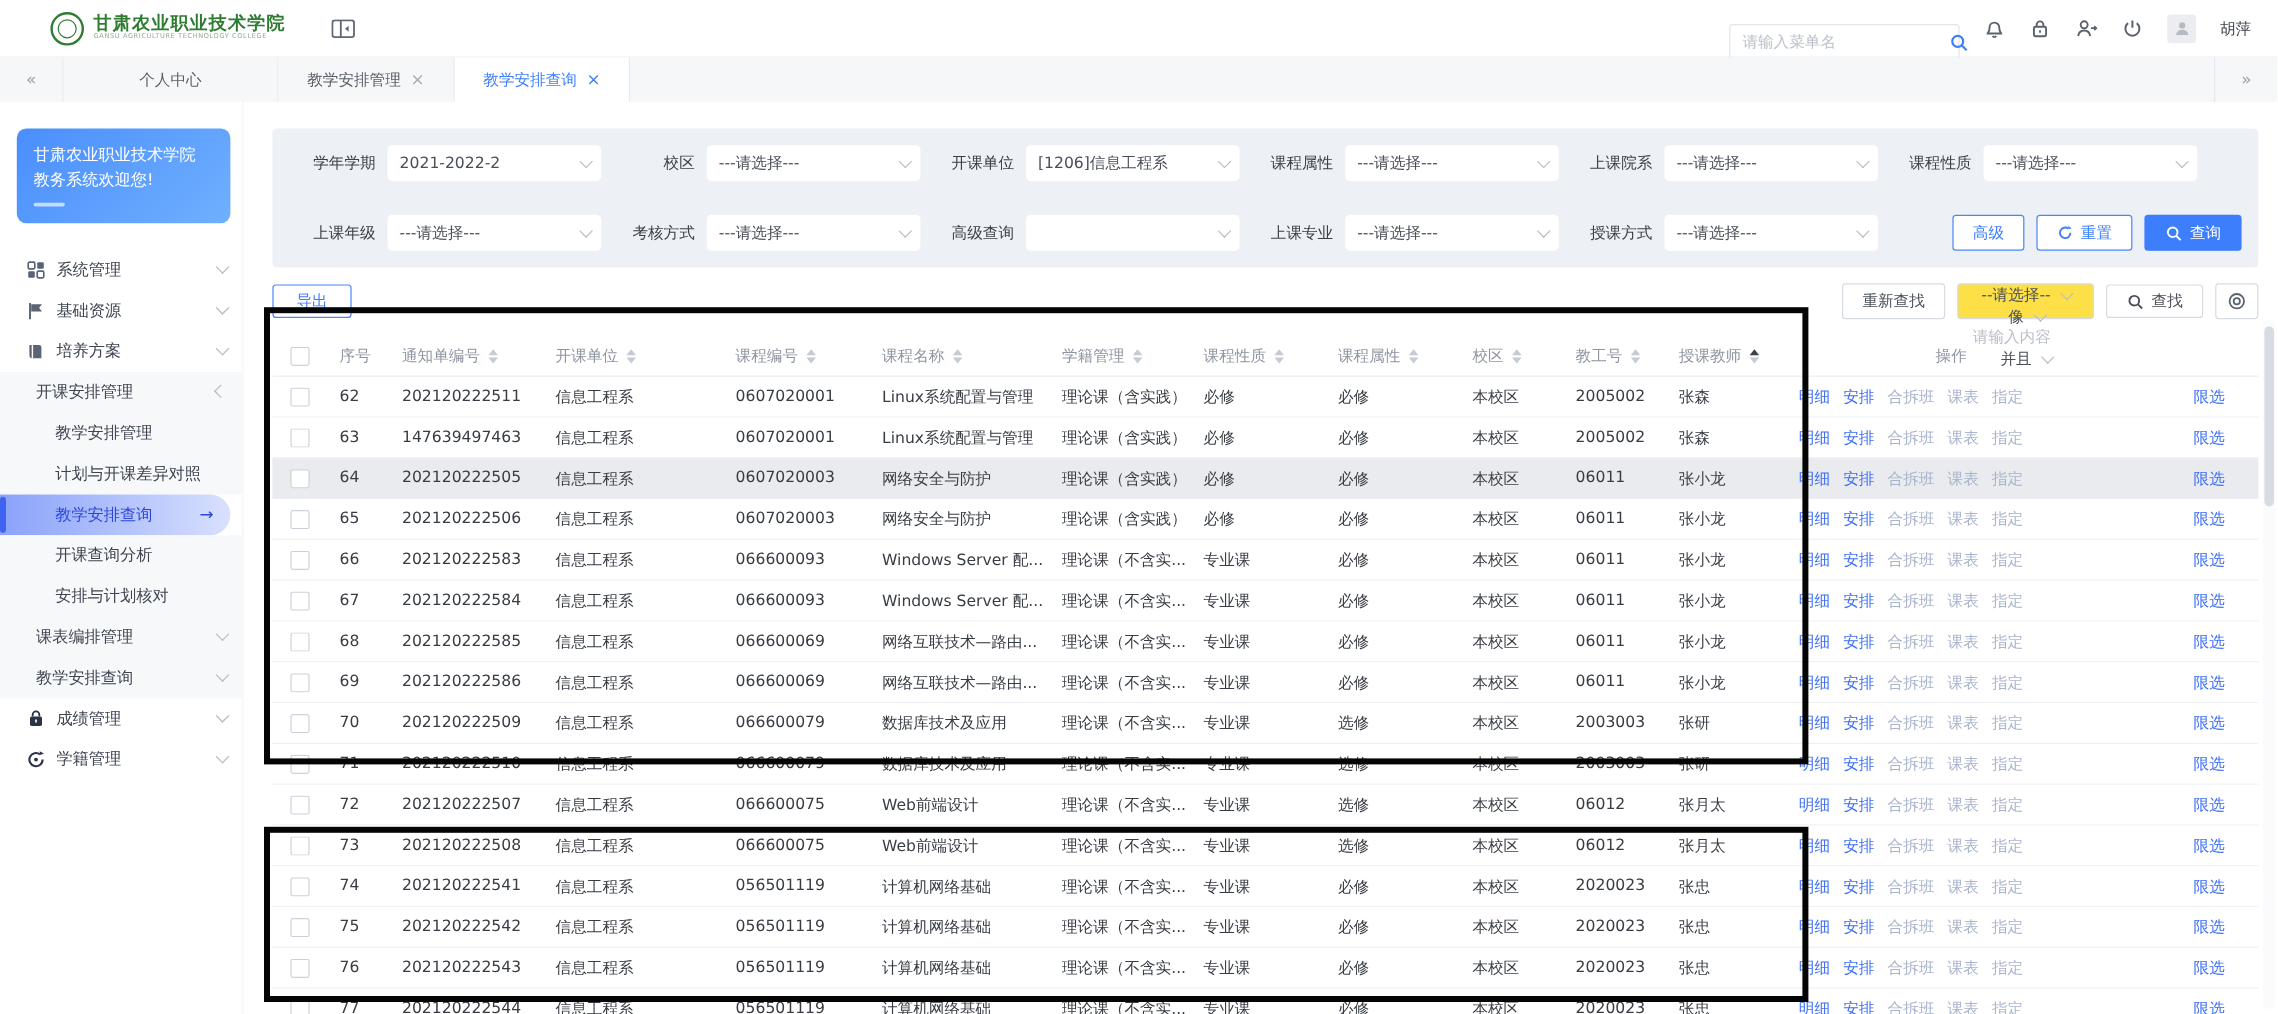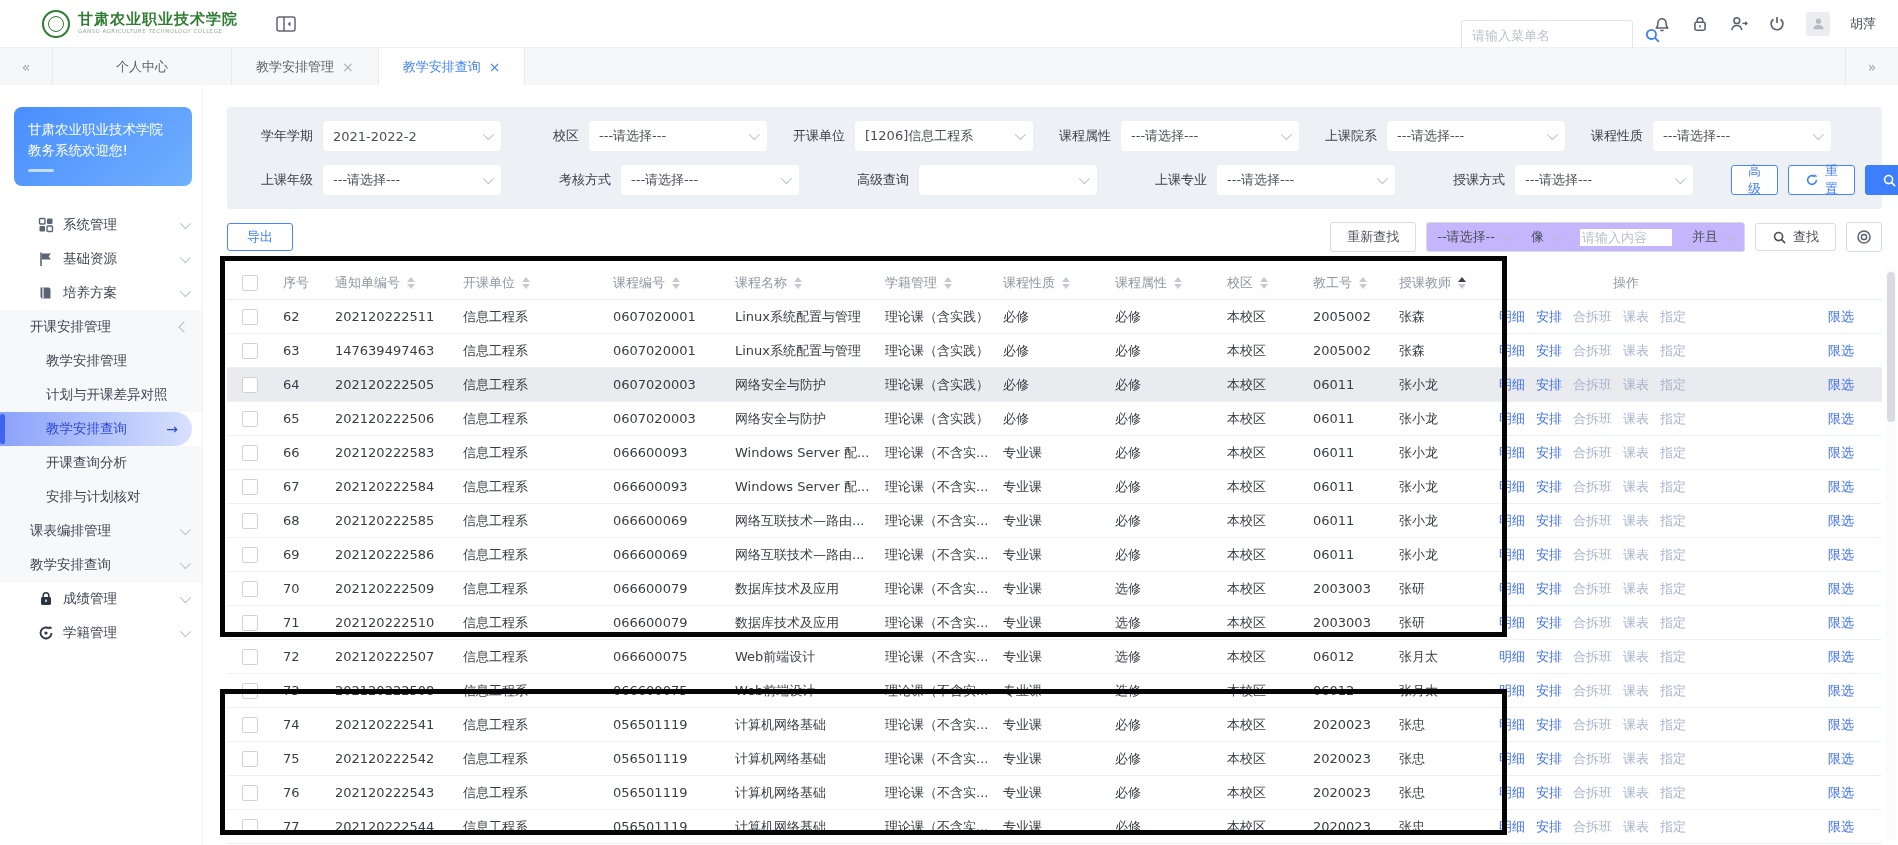--- a/index.html
+++ b/index.html
@@ -9,21 +9,21 @@
   
   .topbar{position:absolute;left:0;top:0;right:0;height:48px;background:#fff;border-bottom:1px solid #eef0f3;display:flex;align-items:center;padding:0 22px;box-sizing:border-box;}
   .logo{display:flex;align-items:center;gap:8px;margin-left:20px;}
   .logo-emblem{width:28px;height:28px;border:2px solid #2f7d33;border-radius:50%;box-sizing:border-box;position:relative;}
   .logo-emblem::after{content:"";position:absolute;left:4px;top:4px;right:4px;bottom:4px;border:1px solid #2f7d33;border-radius:50%;}
   .logo-txt{line-height:1;}
   .logo-cn{color:#2f7d33;font-weight:bold;font-size:15px;letter-spacing:1px;font-family:"DejaVu Serif","Liberation Serif",serif;}
   .logo-en{color:#8fae90;font-size:5.5px;letter-spacing:.5px;margin-top:2px;}
   .collapse-btn{margin-left:38px;color:#5f6674;display:flex;align-items:center;cursor:pointer;}
   .topbar-right{margin-left:auto;display:flex;align-items:center;gap:20px;}
-  .menu-search{display:flex;align-items:center;width:172px;height:30px;border:1px solid #e2e6ec;border-radius:3px;padding:0 8px;box-sizing:border-box;margin-top:23px;}
+  .menu-search{display:flex;align-items:center;width:192px;height:30px;border:1px solid #e2e6ec;border-radius:3px;padding:0 8px;box-sizing:border-box;margin-top:23px;}
   .menu-search input{border:0;outline:none;flex:1;font-size:13px;color:#4a4f57;font-family:inherit;background:transparent;}
   .menu-search input::placeholder{color:#bcc1ca;}
   .top-ico{color:#5a6270;display:flex;align-items:center;cursor:pointer;}
   .avatar{width:24px;height:24px;background:#ebedf0;border-radius:3px;display:flex;align-items:center;justify-content:center;color:#b5bac3;}
   .username{color:#3f444c;}
 
   
   .tabbar{position:absolute;left:0;top:48px;right:0;height:37px;background:#f6f7f9;border-bottom:1px solid #e6eaef;display:flex;align-items:stretch;}
   .tab-nav{width:52px;display:flex;align-items:center;justify-content:center;color:#9aa0a9;border-right:1px solid #e6eaef;cursor:pointer;font-size:14px;}
   .tab-nav.right{margin-left:auto;border-right:0;border-left:1px solid #e6eaef;}
@@ -33,56 +33,56 @@
   .tab.active .x{color:#4080ff;}
 
   
   .sidebar{position:absolute;left:0;top:85px;width:203px;bottom:0;background:#fff;border-right:1px solid #f0f2f5;box-sizing:border-box;}
   .welcome{margin:22px 10px 0 14px;background:linear-gradient(135deg,#4a8efd,#6fb0fe);border-radius:8px;color:#fff;padding:12px 14px 14px;font-size:13.5px;line-height:1.55;}
   .welcome .bar{width:26px;height:3px;background:rgba(255,255,255,.65);border-radius:2px;margin-top:8px;}
   .menu{margin-top:22px;}
   .mi{height:34px;display:flex;align-items:center;gap:9px;color:#3e4450;cursor:pointer;position:relative;box-sizing:border-box;}
   .mi .lbl{font-size:13.5px;}
   .mi .arr{margin-left:auto;margin-right:14px;color:#b6bcc6;}
-  .mi.l1{padding-left:38px;}
+  .mi.l1{padding-left:22px;}
   .mi.l2{padding-left:30px;}
   .mi.l3{padding-left:46px;}
   .mi.panel{background:#f7f8fa;}
   .mi.parent-active .lbl,.mi.parent-active .ic{color:#4080ff;}
   .mi .ic{display:flex;align-items:center;color:#5a6474;}
   .mi .ic.dark{color:#2b3347;}
   .mi.active{background:linear-gradient(90deg,#8aa2fa 0%,#ccd7fd 85%,#d9e1fe 100%);border-radius:0 17px 17px 0;margin-right:10px;}
   .mi.active::before{content:"";position:absolute;left:0;top:2px;bottom:2px;width:5px;background:#3e63f0;border-radius:3px;}
   .mi.active .lbl{color:#2d47d8;}
   .mi.active .arr{color:#2d47d8;font-size:14px;}
   .chev{width:7px;height:7px;border-right:1.5px solid currentColor;border-bottom:1.5px solid currentColor;display:inline-block;}
   .chev.down{transform:rotate(45deg) translateY(-2px);}
   .chev.left{transform:rotate(135deg);}
 
   
   .content{position:absolute;left:203px;top:85px;right:0;bottom:0;background:#fff;}
 
   .filter-card{margin:22px 16px 0 24px;background:#edf0f5;border-radius:4px;padding:14px 14px;box-sizing:border-box;}
   .f-row{display:flex;align-items:flex-end;}
-  .f-row + .f-row{margin-top:14px;gap:32px;}
+  .f-row + .f-row{margin-top:28px;}
   .f-item{display:flex;align-items:center;width:266px;flex:0 0 auto;}
   .f-item .f-lbl{width:72px;text-align:right;margin-right:10px;color:#3a3f47;flex:0 0 auto;}
   .sel{width:178px;height:30px;background:#fff;border-radius:4px;display:flex;align-items:center;padding:0 10px;box-sizing:border-box;color:#4a4f57;cursor:pointer;}
   .sel .val{flex:1;white-space:nowrap;overflow:hidden;}
   .caret{width:7px;height:7px;border-right:1.5px solid #b9bec7;border-bottom:1.5px solid #b9bec7;transform:rotate(45deg) translateY(-2px);flex:0 0 auto;}
   .f-buttons{margin-left:auto;display:flex;gap:10px;}
   .btn{height:30px;border-radius:3px;display:flex;align-items:center;justify-content:center;gap:6px;cursor:pointer;box-sizing:border-box;padding:0 16px;font-size:13px;}
   .btn.outline-blue{background:#fff;border:1px solid #4a86fb;color:#3d7efc;}
   .btn.primary{background:#3d7efc;border:1px solid #3d7efc;color:#fff;}
   .btn.plain{background:#fff;border:1px solid #d7dbe2;color:#4a4f57;}
 
   .tools-row{margin:13px 16px 0 24px;display:flex;align-items:center;}
   .export-btn{width:66px;height:28px;}
   .tools-right{margin-left:auto;display:flex;align-items:center;gap:10px;}
-  .compound{display:flex;align-items:center;height:28px;border:1px solid #d7dbe2;border-radius:3px;background:#c4b5fd;}
+  .compound{display:flex;align-items:center;height:28px;border:1px solid #d7dbe2;border-radius:3px;background:#fde047;flex-direction:column;}
   .compound .seg{display:flex;align-items:center;gap:8px;padding:0 10px;color:#4a4f57;cursor:pointer;}
   .compound input{border:0;outline:none;width:88px;font-size:13px;font-family:inherit;color:#4a4f57;}
   .compound input::placeholder{color:#b9bec7;}
   .find-btn{height:28px;color:#3d7efc;}
   .gear-btn{width:34px;height:28px;border:1px solid #d7dbe2;border-radius:3px;background:#fff;display:flex;align-items:center;justify-content:center;color:#5a6270;cursor:pointer;}
 
   
   .table{margin:15px 16px 0 24px;}
   .tr{display:flex;align-items:center;height:33px;border-bottom:1px solid #edf0f4;background:#fff;}
   .tr.head{height:32px;color:#8f95a1;border-bottom:1px solid #e8ecf0;}

